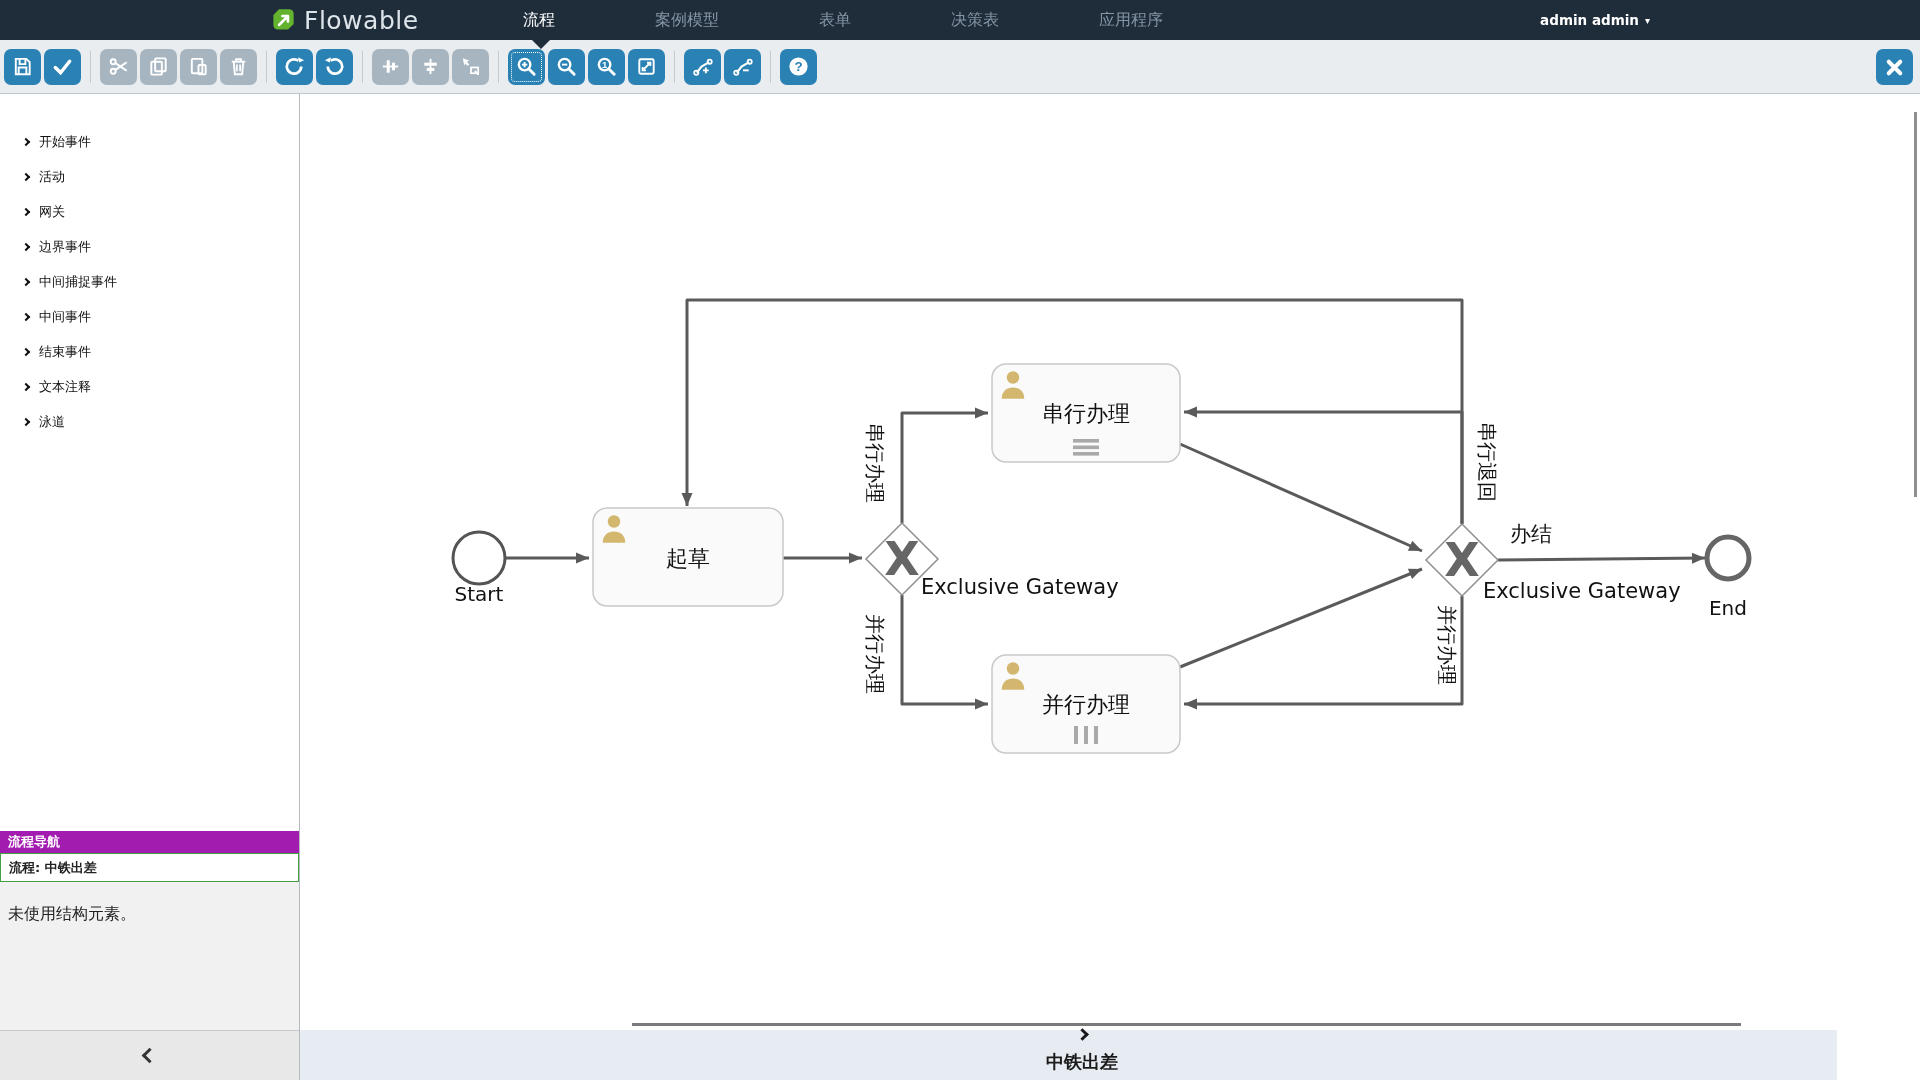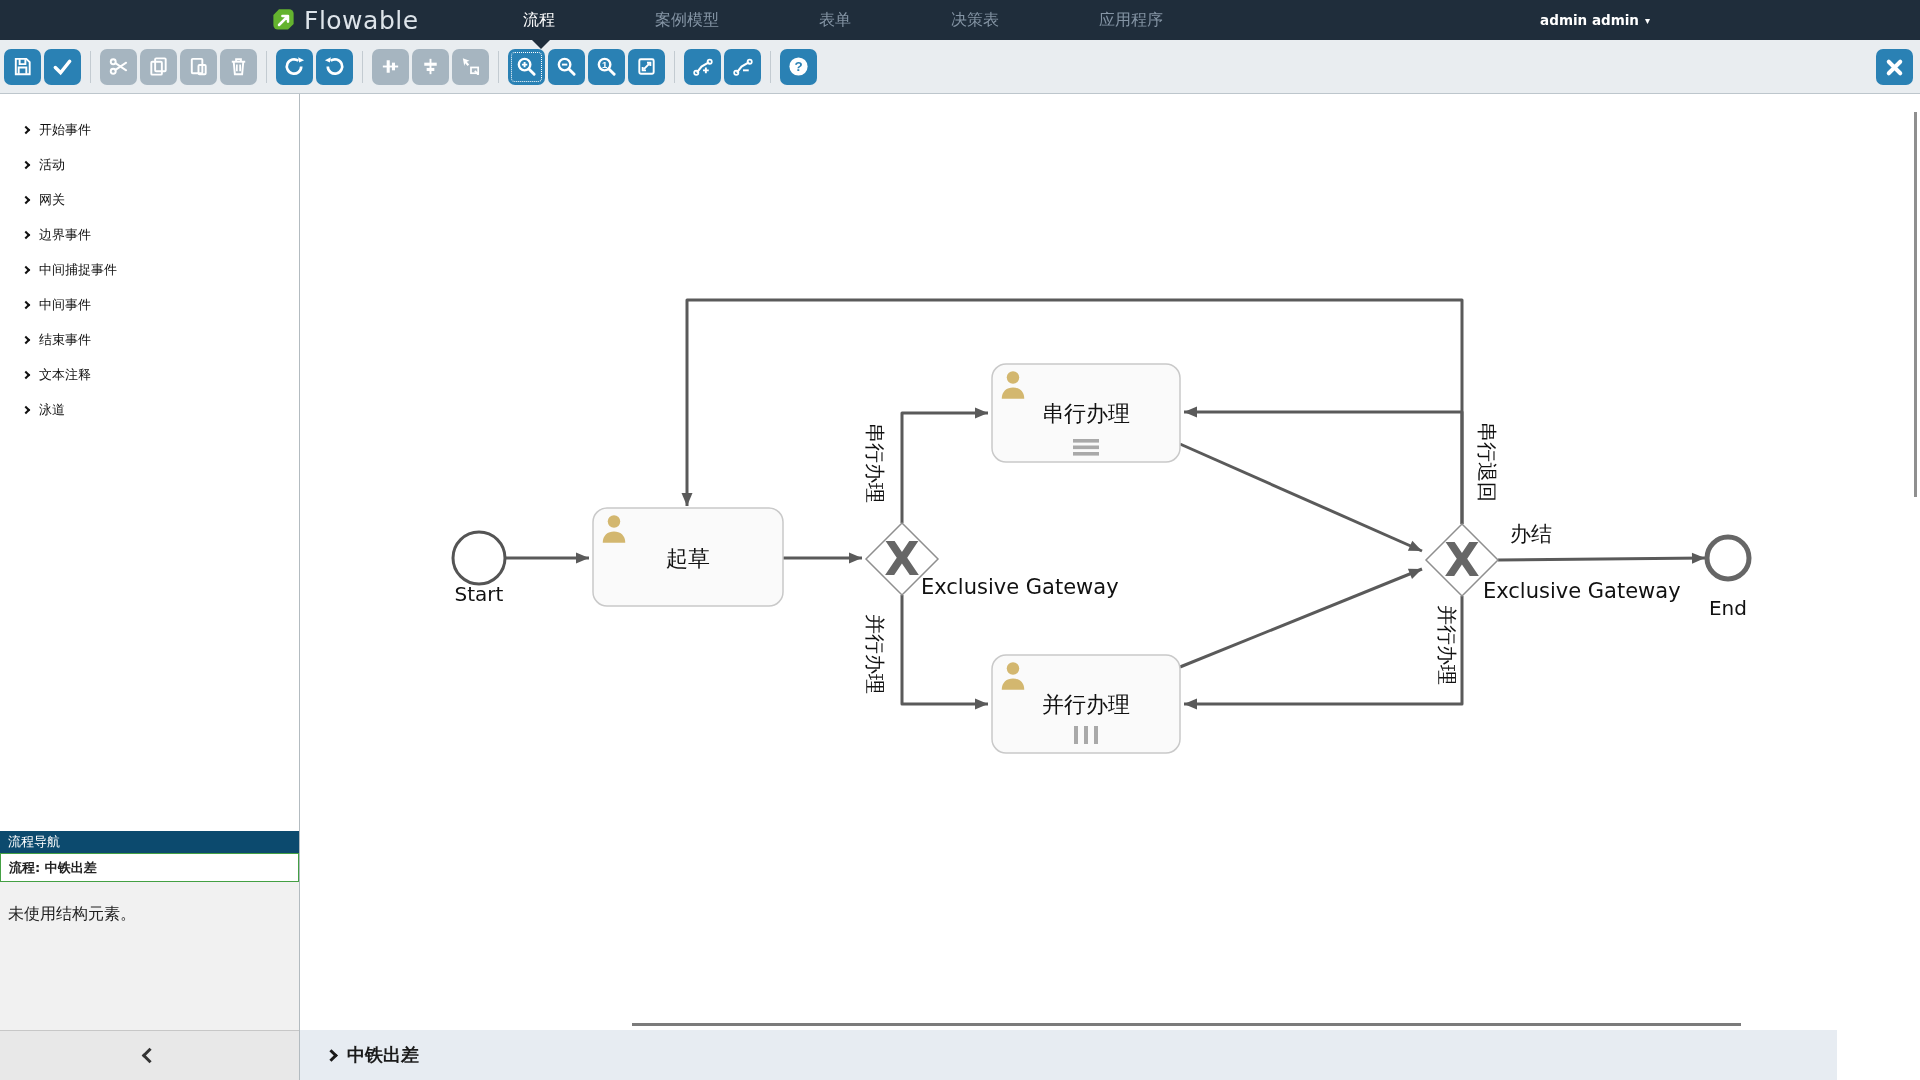--- a/index.html
+++ b/index.html
@@ -29,44 +29,44 @@
   .tb.on  { background:#2a81b4; }
   .tb.off { background:#a6b5c0; }
   .tb.focus { outline:1px dotted #fff; outline-offset:-4px; }
   .tb svg { width:23px; height:23px; display:block; }
   .sep { width:1px; height:32px; background:#c3cbd1; margin:0 9px 0 6px; flex:none; }
   .close-btn { position:absolute; right:7px; top:9px; margin:0; }
 
   
   .sidebar { position:absolute; top:94px; left:0; width:300px; height:986px; background:#fff;
              border-right:1px solid #b3bbc0; }
-  .palette { padding-top:18px;text-align:right; }
+  .palette { padding-top:30px;text-align:right; }
   .pal-item { height:35px; display:flex; align-items:center; padding-left:23px; font-size:13px; color:#111; cursor:pointer; }
   .pal-chev { display:inline-block; width:6px; height:6px; border-top:2.5px solid #111; border-right:2.5px solid #111;
               transform:rotate(45deg); margin-right:10px; flex:none; }
   .nav-panel { position:absolute; top:737px; left:0; width:100%; height:199px; background:#f1f1f1; }
-  .nav-panel-header { height:22px; line-height:22px; background:#0c4a6e; color:#fff; font-size:13px;
-                      font-weight:normal; padding:0 8px; }
+  .nav-panel-header { height:22px; line-height:22px; background:#a21caf; color:#fff; font-size:13px;
+                      font-weight:bold; padding:0 8px; }
   .nav-panel-current { height:29px; line-height:27px; background:#fff; border:1px solid #44a044;
                        font-size:13px; font-weight:bold; color:#222; padding:0 8px; }
   .nav-panel-hint { padding:22px 8px; font-size:16px; color:#222;font-family:Liberation Mono, monospace; }
   .sidebar-footer { position:absolute; bottom:0; left:0; width:100%; height:50px; background:#e8e8e8;
                     border-top:1px solid #c7c7c7; display:flex; align-items:center; justify-content:center; cursor:pointer; }
   .chev-l { display:inline-block; width:11px; height:11px; border-left:3px solid #333; border-bottom:3px solid #333;
             transform:rotate(45deg); }
 
   
   .canvas { position:absolute; top:94px; left:301px; width:1619px; height:936px; background:#fff; }
   .vscroll { position:absolute; top:18px; right:3px; width:3px; height:385px; background:#8f8f8f; }
   .hscroll { position:absolute; bottom:4px; left:331px; width:1109px; height:3px; background:#7b7b7b; }
   .diagram-svg text { font-family:"DejaVu Sans", "Liberation Sans", sans-serif; }
 
   
   .bottombar { position:absolute; top:1030px; left:300px; width:1537px; height:50px; background:#e7ecf2;
-               display:flex; align-items:center; padding-left:27px; gap:11px; }
+               display:flex; align-items:center; padding-left:27px; gap:11px;flex-direction:column; }
   .bb-chev { display:inline-block; width:9px; height:9px; border-top:3px solid #1a1a1a; border-right:3px solid #1a1a1a;
              transform:rotate(45deg); flex:none; }
   .bb-label { font-size:18px; font-weight:bold; color:#1a1a1a; }
 </style>
 </head>
 <body>
 
 <div class="navbar">
   <div class="logo">
     <svg viewBox="0 0 24 24">

